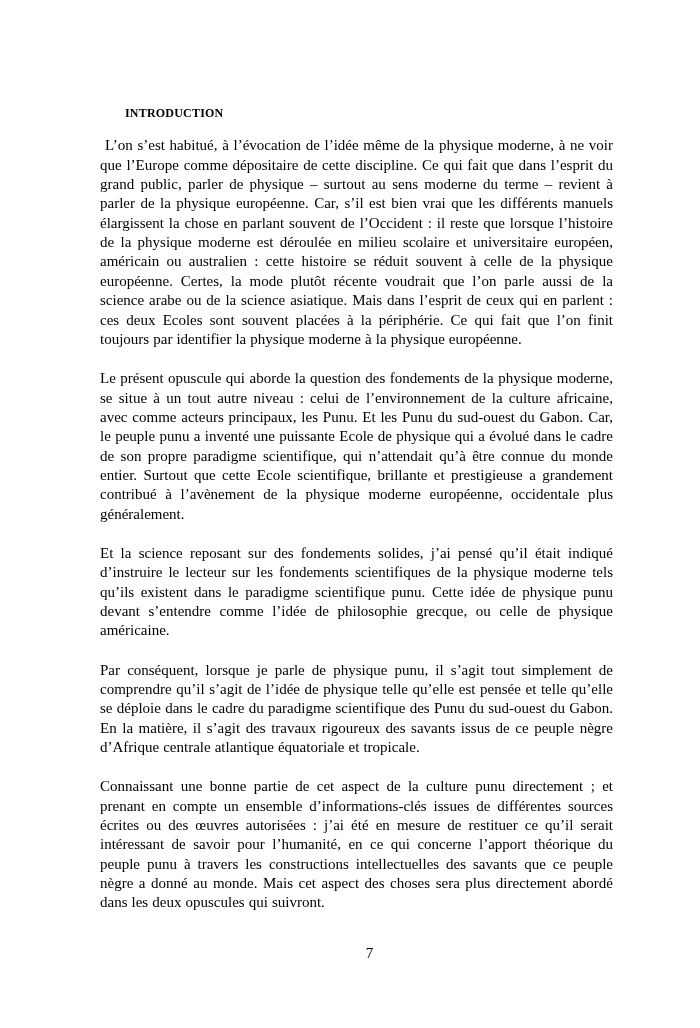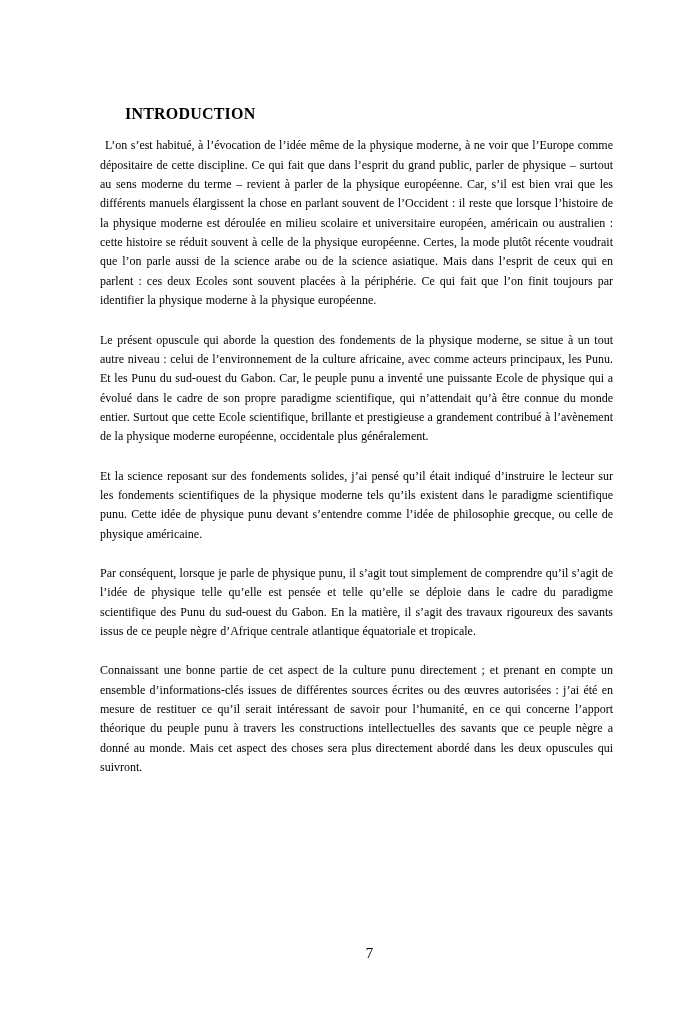--- a/index.html
+++ b/index.html
@@ -20,28 +20,28 @@
     height: 1028px;
     background: #ffffff;
   }
   .content {
     position: absolute;
     left: 100px;
     top: 104px;
     width: 513px;
   }
   .title {
-    font-size: 16px;
+    font-size: 12px;
     line-height: 19.4px;
     font-weight: 700;
     letter-spacing: 0.2px;
     margin: 0 0 13px 25px;
   }
   .para {
-    font-size: 12px;
+    font-size: 15px;
     line-height: 19.35px;
     text-align: justify;
     margin: 0 0 20px 0;
     word-spacing: 0.02em;
   }
   .para.first-indent {
     text-indent: 5px;
   }
   .page-number {
     position: absolute;

